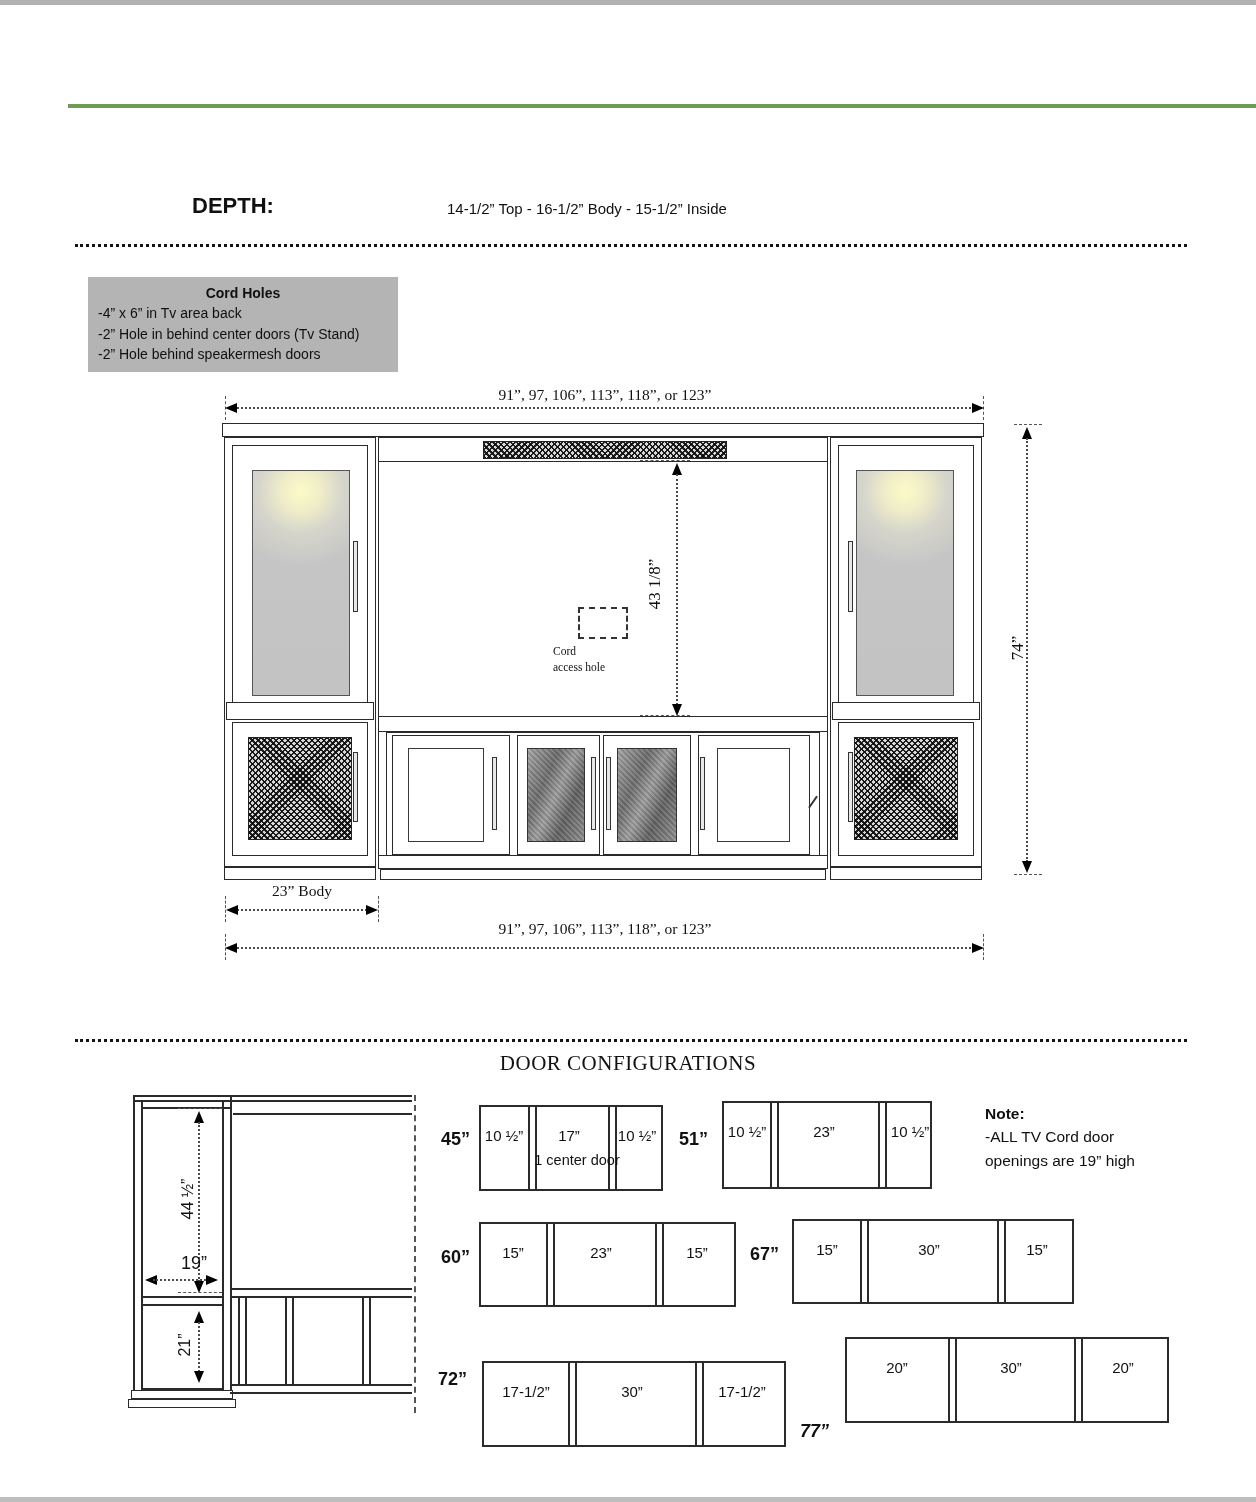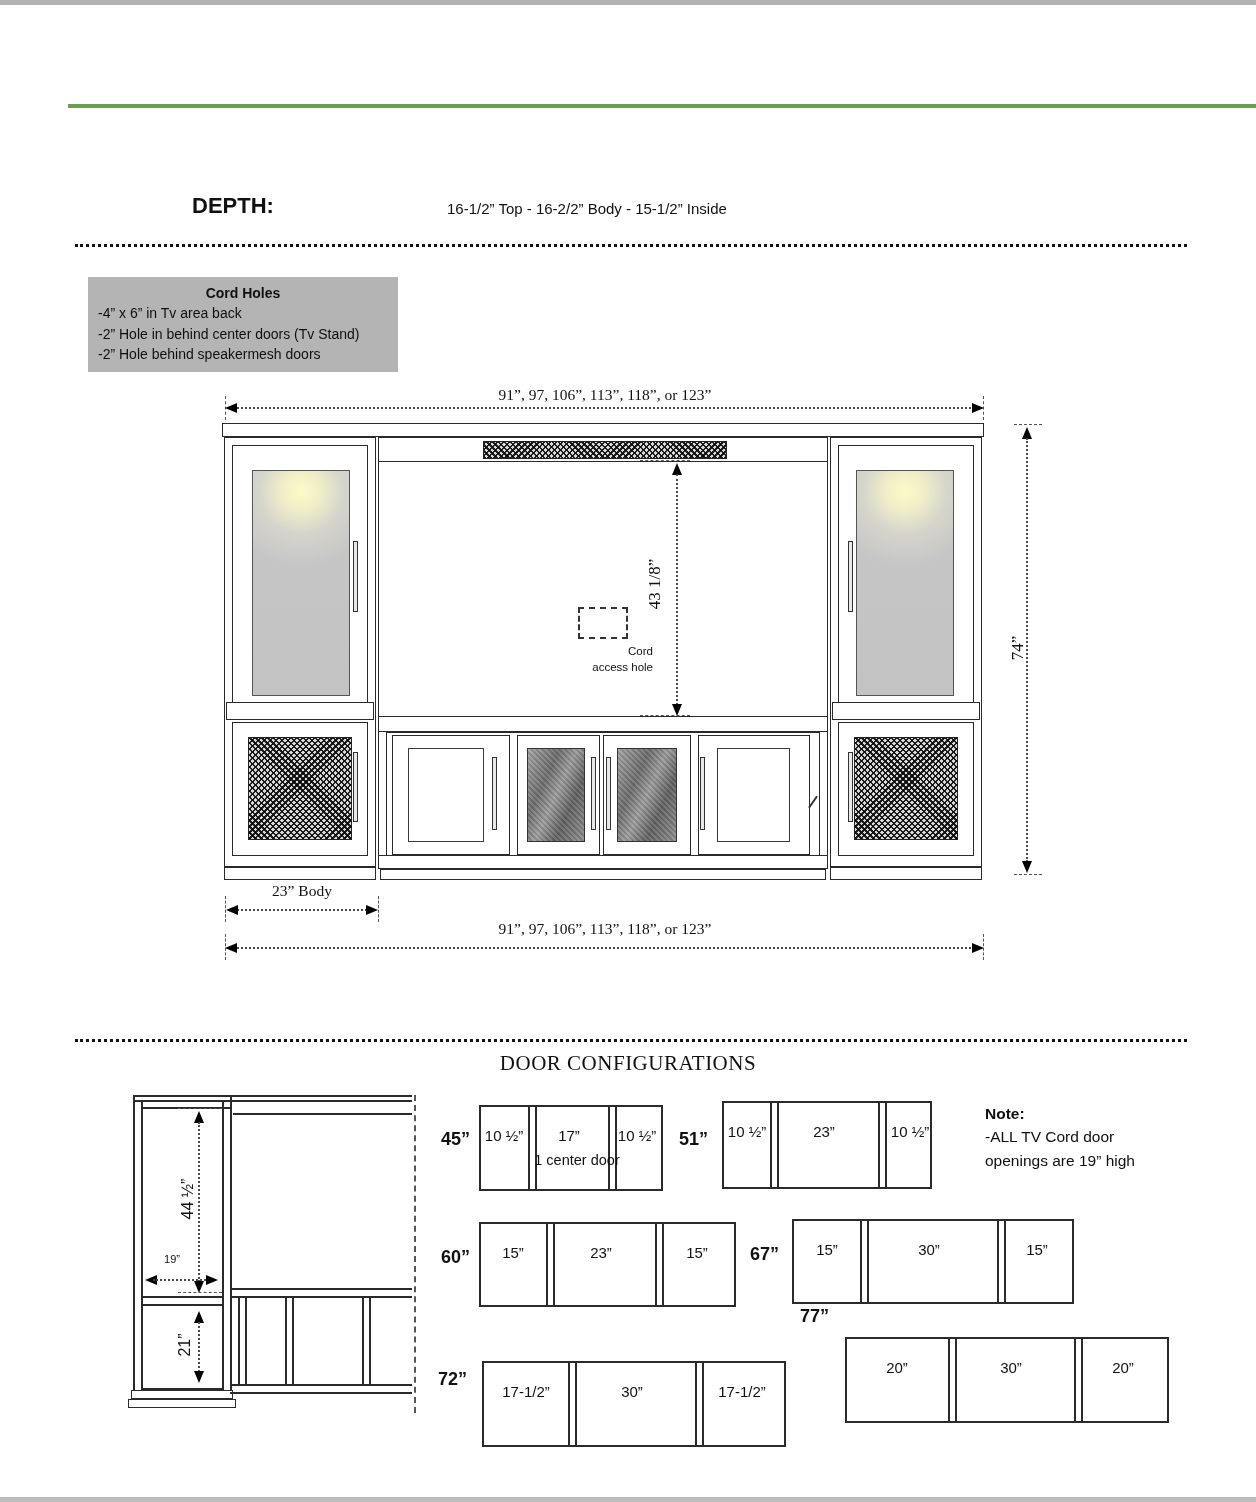--- a/index.html
+++ b/index.html
@@ -52,34 +52,34 @@
   .cord-box .t { font-weight: bold; text-align: center; }
 
   .cfg-title { position: absolute; text-align: center; font-size: 21px; letter-spacing: .5px; }
   .cfg-box { position: absolute; border: 2.4px solid #2b2b2b; background: #fff; }
   .vdiv { position: absolute; top: 0; bottom: 0; width: 9px; border-left: 2px solid #2b2b2b; border-right: 2px solid #2b2b2b; }
   .sec { position: absolute; top: 20px; transform: translateX(-50%); font-size: 15px; color: #111; white-space: nowrap; }
   .cap { position: absolute; top: 45px; transform: translateX(-50%); font-size: 14.5px; color: #111; white-space: nowrap; }
   .cfg-size { position: absolute; font-size: 18px; font-weight: bold; color: #111; }
   .note { position: absolute; font-size: 15.5px; line-height: 1.5; color: #101010; }
   .note .t { font-weight: bold; }
-  .small-label { position: absolute; text-align: right; font-size: 11.5px; color: #111; }
+  .small-label { position: absolute; text-align: left; font-size: 11.5px; color: #111; font-family: Liberation Serif, serif; }
   .sv-label { position: absolute; text-align: center; font-size: 16px; color: #111; }
 </style>
 </head>
 <body>
 
 <div class="page">
 
   <div class="edge-bar" style="top:0;"></div>
   <div class="edge-bar" style="top:1497px;background:#bdbdbd;"></div>
   <div class="abs" style="left:68px;top:104px;width:1188px;height:4px;background:#6b9e52;"></div>
 
   <div class="depth-label" style="left:192px;top:193px;">DEPTH:</div>
-  <div class="depth-value" style="left:447px;top:200px;">16-1/2” Top - 16-2/2” Body - 15-1/2” Inside</div>
+  <div class="depth-value" style="left:447px;top:200px;">14-1/2” Top - 16-1/2” Body - 15-1/2” Inside</div>
   <div class="dotted-sep" style="left:75px;top:244px;width:1112px;"></div>
 
   <div class="cord-box" style="left:88px;top:277px;width:310px;">
     <div class="t">Cord Holes</div>
     <div>-4” x 6” in Tv area back</div>
     <div>-2” Hole in behind center doors (Tv Stand)</div>
     <div>-2” Hole behind speakermesh doors</div>
   </div>
 
   <div class="dim-label serif" style="left:225px;top:386px;width:760px;">91”, 97, 106”, 113”, 118”, or 123”</div>
@@ -194,21 +194,21 @@
     <div class="hl" style="left:230px;top:1384px;width:182px;"></div>
     <div class="hl" style="left:230px;top:1392px;width:182px;"></div>
 
     <div class="tick-h" style="left:178px;top:1108px;width:44px;"></div>
     <div class="ah ah-up" style="left:194px;top:1111px;"></div>
     <div class="dim-v" style="left:198px;top:1122px;height:160px;"></div>
     <div class="ah ah-down" style="left:194px;top:1281px;"></div>
     <div class="tick-h" style="left:178px;top:1292px;width:44px;"></div>
     <div class="sv-label rot" style="left:136px;top:1190px;width:104px;">44 ½”</div>
 
-    <div class="sv-label" style="left:142px;top:1253px;width:60px;font-size:11px;">19”</div>
+    <div class="sv-label" style="left:164px;top:1253px;width:60px;font-size:18px;">19”</div>
     <div class="ah ah-left" style="left:145px;top:1275px;"></div>
     <div class="dim-h" style="left:153px;top:1279px;width:56px;"></div>
     <div class="ah ah-right" style="left:206px;top:1275px;"></div>
 
     <div class="ah ah-up" style="left:194px;top:1311px;"></div>
     <div class="dim-v" style="left:198px;top:1322px;height:50px;"></div>
     <div class="ah ah-down" style="left:194px;top:1371px;"></div>
     <div class="sv-label rot" style="left:145px;top:1336px;width:80px;">21”</div>
   </div>
 
@@ -256,21 +256,21 @@
   </div>
 
   <div class="cfg-size" style="left:438px;top:1369px;">72”</div>
   <div class="cfg-box" style="left:482px;top:1337px;width:304px;height:86px;margin-top:24px;">
     <span class="vdiv" style="left:84px;"></span>
     <span class="vdiv" style="left:211px;"></span>
     <span class="sec" style="left:42px;">17-1/2”</span>
     <span class="sec" style="left:148px;">30”</span>
     <span class="sec" style="left:258px;">17-1/2”</span>
   </div>
-  <div class="cfg-size" style="left:800px;top:1306px;">77”</div>
+  <div class="cfg-size" style="left:800px;top:1421px;font-style:italic;">77”</div>
   <div class="cfg-box" style="left:845px;top:1337px;width:324px;height:86px;">
     <span class="vdiv" style="left:101px;"></span>
     <span class="vdiv" style="left:227px;"></span>
     <span class="sec" style="left:50px;">20”</span>
     <span class="sec" style="left:164px;">30”</span>
     <span class="sec" style="left:276px;">20”</span>
   </div>
 
 </div>
 

